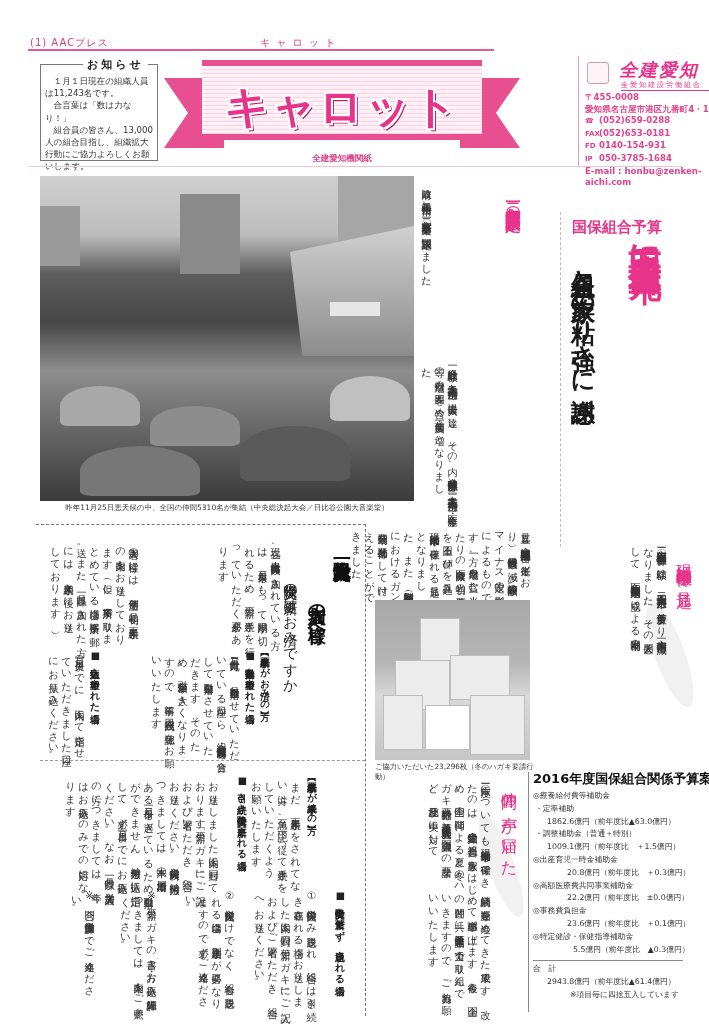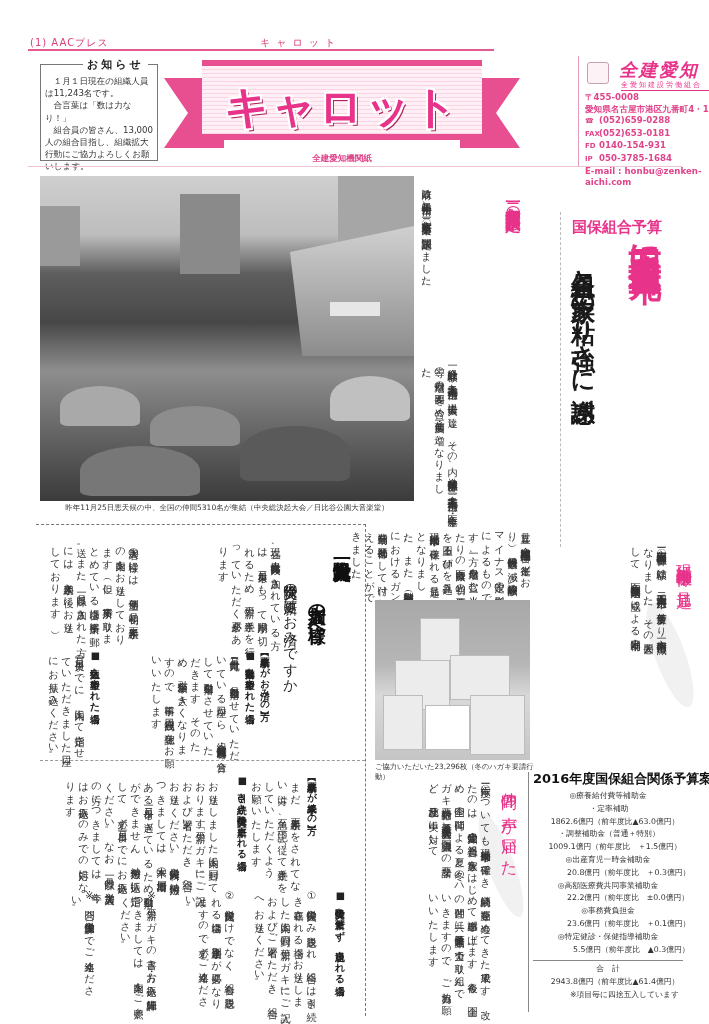--- a/index.html
+++ b/index.html
@@ -70,21 +70,21 @@
   .r-body1 { left: 540px; top: 540px; height: 110px; }
 
   .mid-body { left: 372px; top: 525px; height: 100px; }
   .photo2 { left: 375px; top: 600px; width: 155px; height: 160px; background: linear-gradient(180deg,#a8a8a8 0%,#b6b6b6 40%,#d9d9d9 60%,#c5c5c5 100%); overflow:hidden; }
   .photo2 .stack { position:absolute; background:#ececec; border:1px solid #bcbcbc; }
   .cap2 { left: 375px; top: 762px; width: 160px; font-size:7.3px; color:#333; }
 
   
   .budget { left: 533px; top: 770px; width: 150px; }
   .budget-title { font-size: 13px; font-weight:bold; color:#111; margin-bottom:2px; white-space:nowrap; }
-  .b-row { font-size: 7.8px; line-height: 12.8px; color:#333; white-space:nowrap;text-align:center; }
+  .b-row { font-size: 7.8px; line-height: 12.8px; color:#333; white-space:nowrap; }
   .b-ind1 { padding-left: 2px; }
   .b-val { padding-left: 14px; }
   .b-val.deep { padding-left: 34px; }
   .b-sep { height:1px; background:#888; margin:4px 0 2px; }
   .b-note { text-align:right; padding-right:4px; }
 
   
   .sec-title-v { left: 498px; top: 780px; height: 200px; font-family: "DejaVu Serif", serif; font-size: 16px; color: #e8338a; letter-spacing: 2px; }
   .v-body1 { left: 374px; top: 776px; height: 118px; }
   .v-body2 { left: 374px; top: 888px; height: 118px; }

